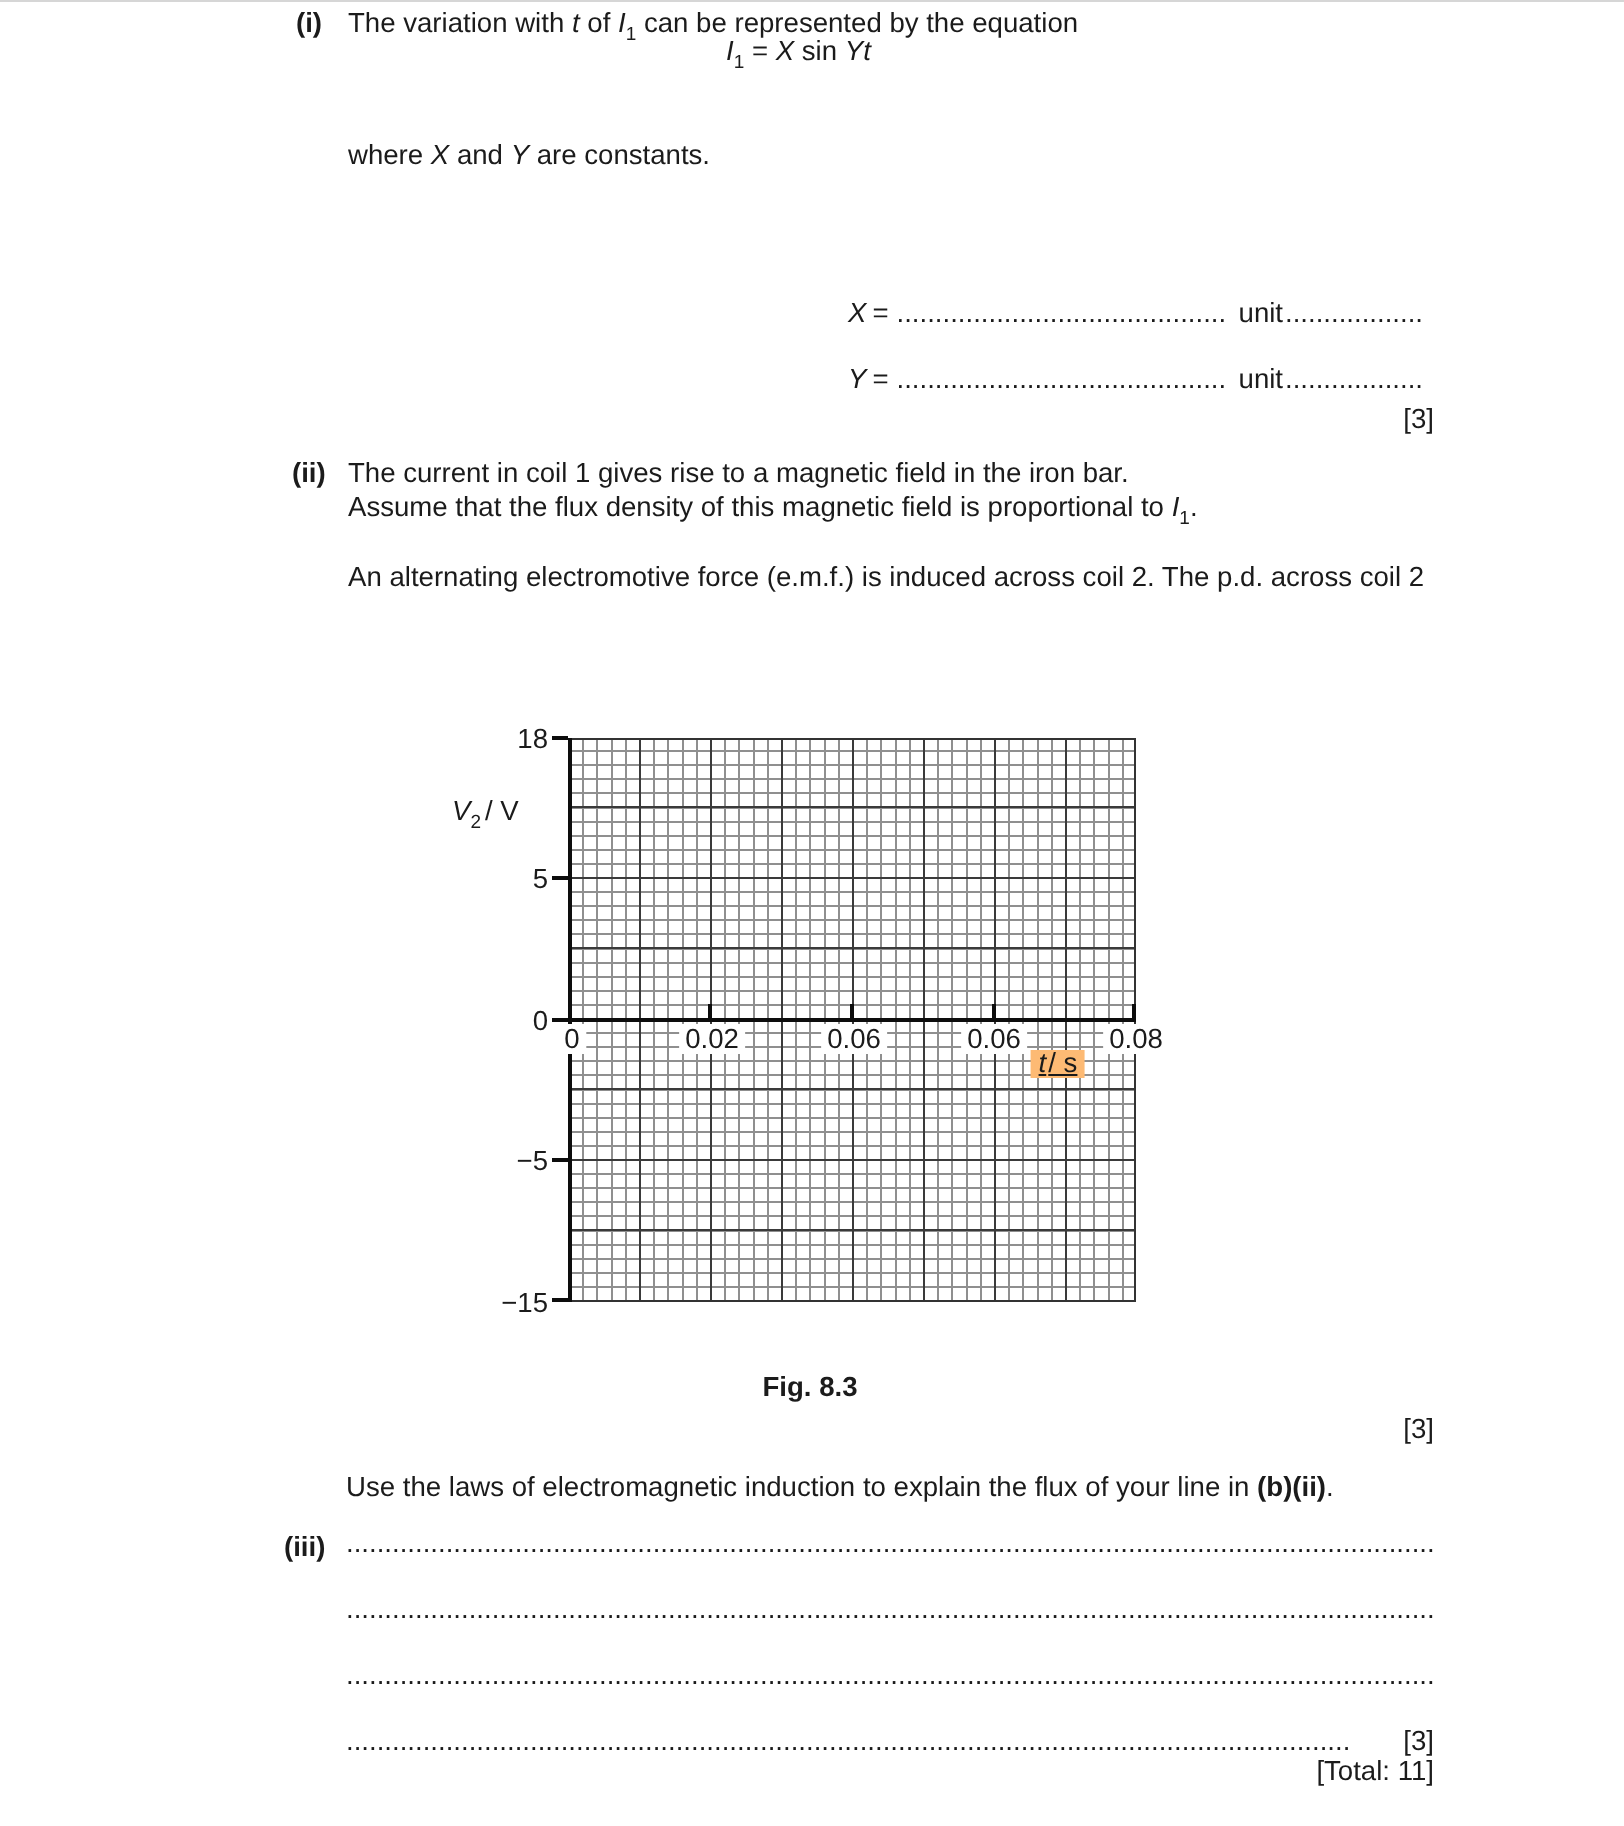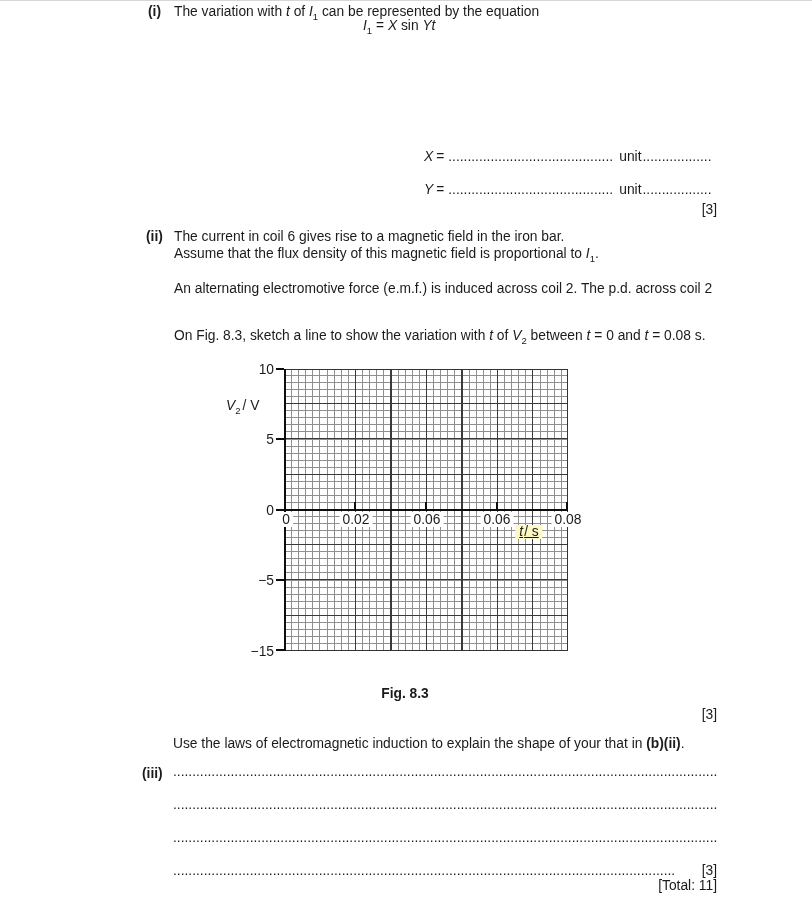--- a/index.html
+++ b/index.html
@@ -24,54 +24,54 @@
       repeating-linear-gradient(90deg,#8f8f8f 0 1px,transparent 1px 7.1px),
       repeating-linear-gradient(0deg,#8f8f8f 0 1px,transparent 1px 7.05px);}
   .fig-border-top{left:0;top:0;width:284px;height:1px;background:#333;}
   .fig-border-right{left:283px;top:0;width:1px;height:282px;background:#333;}
   .fig-border-bottom{left:0;top:281px;width:284px;height:1px;background:#333;}
   .axis-y{left:0;top:0;width:2px;height:282px;background:#0d0d0d;}
   .axis-x{left:0;top:140px;width:284px;height:2px;background:#0d0d0d;z-index:2;}
   .xstub{width:2px;height:8px;top:133px;background:#0d0d0d;z-index:2;}
   .xchip{transform:translateX(-50%);background:#fff;padding:0 3px;line-height:15px;
          top:143px;z-index:3;white-space:nowrap;}
-  .tschip{transform:translateX(-50%);background:#fef9c3;padding:0 4px;line-height:14px;
+  .tschip{transform:translateX(-50%);background:#fdba74;padding:0 4px;line-height:14px;
           top:156px;z-index:3;white-space:nowrap;text-decoration:underline;}
   .ylab{width:40px;text-align:right;}
   .ytick{position:absolute;left:276px;width:8px;height:2px;background:#0d0d0d;}
   .ansline{left:173px;width:544px;}
   .ans4{display:flex;align-items:baseline;}
 </style>
 </head>
 <body>
 
 <div class="page">
 
   <div class="abs b" style="left:148px;top:2px">(i)</div>
   <div class="abs" style="left:174px;top:2px"><span>The variation with </span><span class="it">t</span><span> of </span><span class="it">I</span><sub>1</sub><span> can be represented by the equation</span></div>
 
   <div class="abs" style="left:363px;top:16px"><span class="it">I</span><sub>1</sub><span> = </span><span class="it">X</span><span> sin </span><span class="it">Y</span><span class="it">t</span></div>
 
+  <div class="abs" style="left:174px;top:68px"><span>where </span><span class="it">X</span><span> and </span><span class="it">Y</span><span> are constants.</span></div>
 
 
   <div class="abs" style="left:424px;top:147px"><span class="it">X</span><span class="eqsign">=</span><span class="dots" style="width:166px">........................................................................................................................................................................................................................................................................................</span><span class="unitw">unit</span><span class="dots" style="width:68px">........................................................................................................................................................................................................................................................................................</span></div>
 
   <div class="abs" style="left:424px;top:180px"><span class="it">Y</span><span class="eqsign">=</span><span class="dots" style="width:166px">........................................................................................................................................................................................................................................................................................</span><span class="unitw">unit</span><span class="dots" style="width:68px">........................................................................................................................................................................................................................................................................................</span></div>
 
   <div class="abs marks" style="left:617px;top:200px">[3]</div>
 
   <div class="abs b" style="left:146px;top:227px">(ii)</div>
-  <div class="abs" style="left:174px;top:227px">The current in coil 6 gives rise to a magnetic field in the iron bar.</div>
+  <div class="abs" style="left:174px;top:227px">The current in coil 1 gives rise to a magnetic field in the iron bar.</div>
   <div class="abs" style="left:174px;top:244px"><span>Assume that the flux density of this magnetic field is proportional to </span><span class="it">I</span><sub>1</sub><span>.</span></div>
   <div class="abs" style="left:174px;top:279px">An alternating electromotive force (e.m.f.) is induced across coil 2. The p.d. across coil 2</div>
-  <div class="abs" style="left:174px;top:326px"><span>On Fig. 8.3, sketch a line to show the variation with </span><span class="it">t</span><span> of </span><span class="it">V</span><sub>2</sub><span> between </span><span class="it">t</span><span> = 0 and </span><span class="it">t</span><span> = 0.08 s.</span></div>
 
   <div class="abs" style="left:226px;top:396px"><span class="it">V</span><sub>2</sub><span style="margin-left:2px">/ V</span></div>
 
-  <div class="abs ylab" style="left:234px;top:360px">10</div>
+  <div class="abs ylab" style="left:234px;top:360px">18</div>
   <div class="abs ylab" style="left:234px;top:430px">5</div>
   <div class="abs ylab" style="left:234px;top:501px">0</div>
   <div class="abs ylab" style="left:234px;top:571px">−5</div>
   <div class="abs ylab" style="left:234px;top:642px">−15</div>
 
   <div class="ytick" style="top:367px"></div>
   <div class="ytick" style="top:437px"></div>
   <div class="ytick" style="top:508px"></div>
   <div class="ytick" style="top:578px"></div>
   <div class="ytick" style="top:648px"></div>
@@ -92,21 +92,21 @@
     <div class="xchip" style="left:143px">0.06</div>
     <div class="xchip" style="left:213px">0.06</div>
     <div class="xchip" style="left:284px">0.08</div>
     <div class="tschip" style="left:245px"><span class="it">t</span><span style="margin-left:1px">/ s</span></div>
   </div>
 
   <div class="abs b" style="left:365px;top:684px;width:80px;text-align:center">Fig. 8.3</div>
   <div class="abs marks" style="left:617px;top:705px">[3]</div>
 
   <div class="abs b" style="left:142px;top:764px">(iii)</div>
-  <div class="abs" style="left:173px;top:734px"><span>Use the laws of electromagnetic induction to explain the shape of your that in </span><span class="b">(b)(ii)</span><span>.</span></div>
+  <div class="abs" style="left:173px;top:734px"><span>Use the laws of electromagnetic induction to explain the flux of your line in </span><span class="b">(b)(ii)</span><span>.</span></div>
 
   <div class="abs ansline" style="top:762px"><span class="dots" style="width:544px">........................................................................................................................................................................................................................................................................................</span></div>
   <div class="abs ansline" style="top:795px"><span class="dots" style="width:544px">........................................................................................................................................................................................................................................................................................</span></div>
   <div class="abs ansline" style="top:828px"><span class="dots" style="width:544px">........................................................................................................................................................................................................................................................................................</span></div>
   <div class="abs ansline ans4" style="top:861px">
       <span class="dots" style="width:502px">........................................................................................................................................................................................................................................................................................</span>
       <span style="margin-left:auto">[3]</span>
     </div>
 
   <div class="abs marks" style="left:600px;top:876px;width:117px">[Total: 11]</div>

